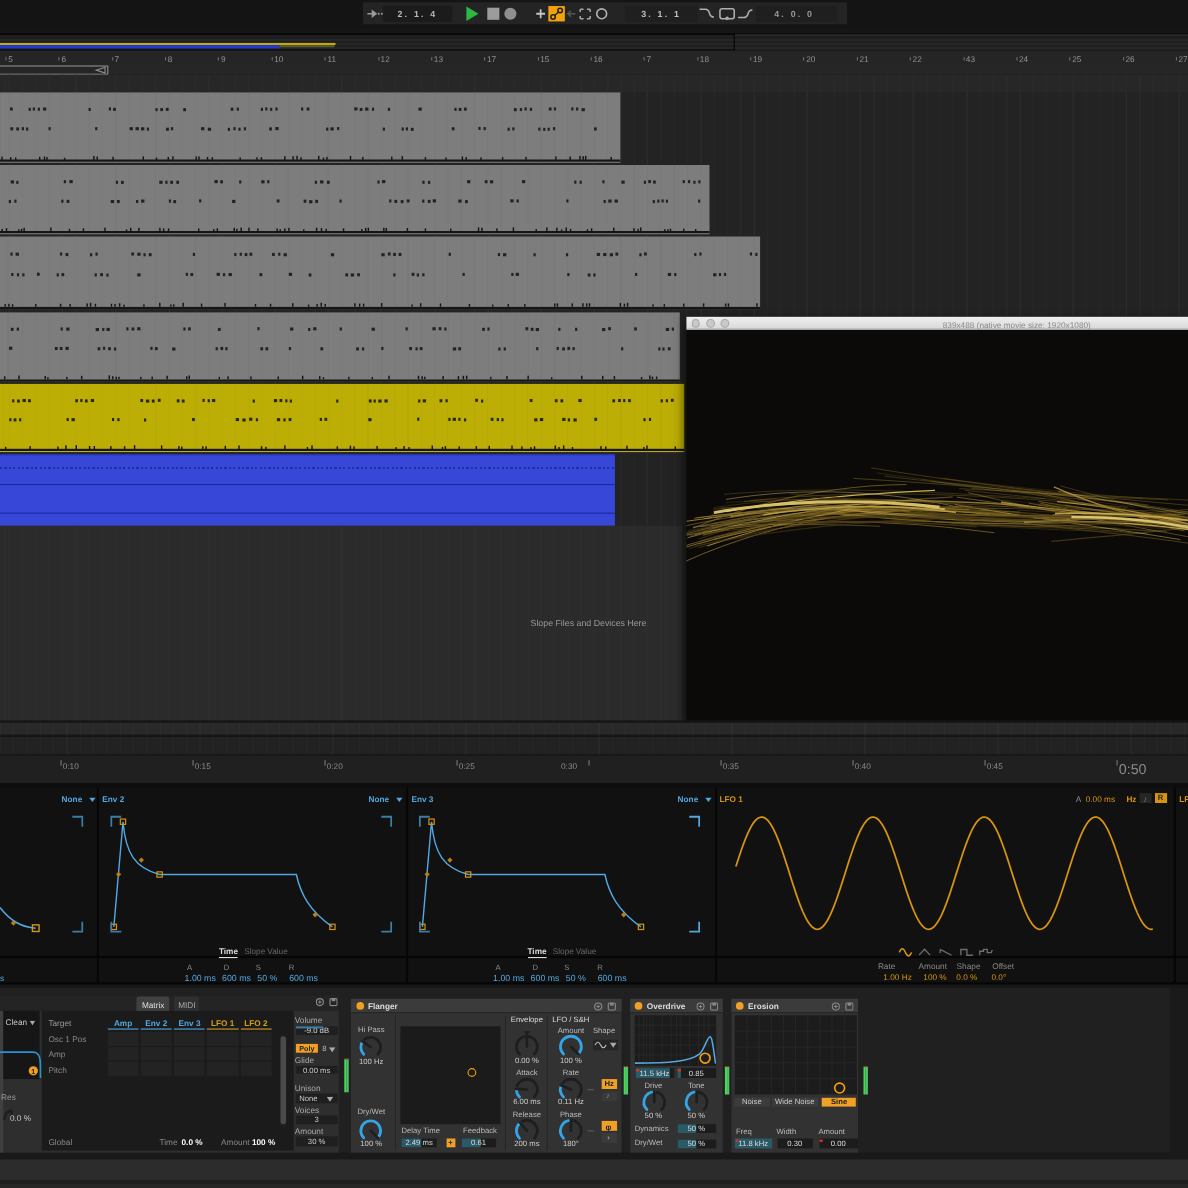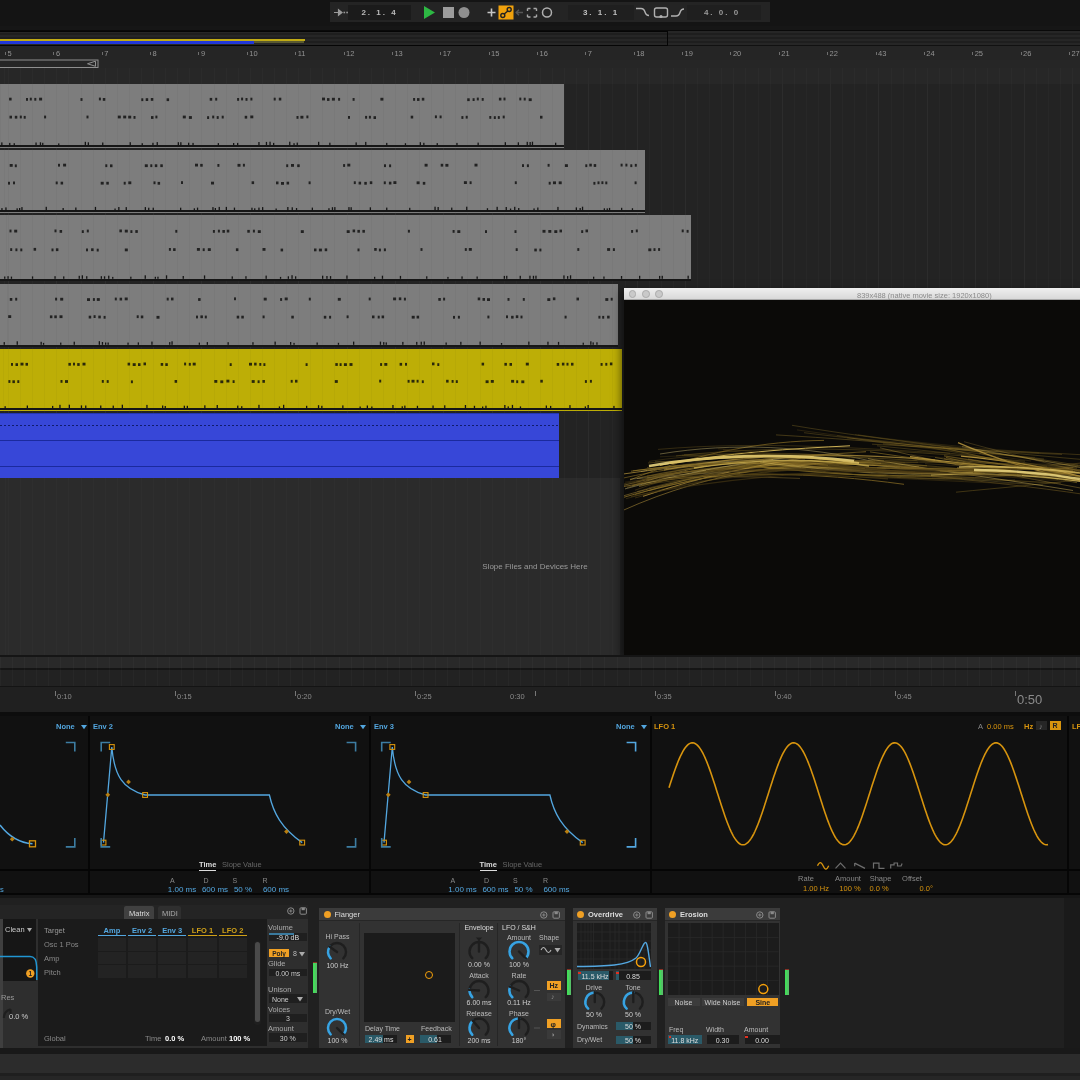--- a/index.html
+++ b/index.html
@@ -990,21 +990,21 @@
 <div class="t" style="left:503.5px;top:884.5px;width:40px;text-align:center;font-size:8px;color:#53a7e0">50 %</div>
 <div class="t" style="left:536.5px;top:884.5px;width:40px;text-align:center;font-size:8px;color:#53a7e0">600 ms</div>
 <div class="t" style="left:0px;top:884.5px;font-size:7.5px;color:#53a7e0">s</div>
 <div class="t" style="left:781px;top:873.5px;width:50px;text-align:center;font-size:7.5px;color:#888">Rate</div>
 <div class="t" style="left:823px;top:873.5px;width:50px;text-align:center;font-size:7.5px;color:#888">Amount</div>
 <div class="t" style="left:855.5px;top:873.5px;width:50px;text-align:center;font-size:7.5px;color:#888">Shape</div>
 <div class="t" style="left:887px;top:873.5px;width:50px;text-align:center;font-size:7.5px;color:#888">Offset</div>
 <div class="t" style="left:791px;top:884px;width:50px;text-align:center;font-size:7.5px;color:#d7940e">1.00 Hz</div>
 <div class="t" style="left:825px;top:884px;width:50px;text-align:center;font-size:7.5px;color:#d7940e">100 %</div>
 <div class="t" style="left:854px;top:884px;width:50px;text-align:center;font-size:7.5px;color:#d7940e">0.0 %</div>
-<div class="t" style="left:883px;top:884px;width:50px;text-align:right;font-size:7.5px;color:#d7940e">0.0°</div>
+<div class="t" style="left:883px;top:884px;width:50px;text-align:center;font-size:7.5px;color:#d7940e">0.0°</div>
 <div class="t" style="left:978px;top:721.5px;font-size:7.5px;color:#888">A</div>
 <div class="t" style="left:987px;top:721.5px;font-size:7.5px;color:#d7940e">0.00 ms</div>
 <div class="t" style="left:1024px;top:721.5px;font-size:7.5px;color:#d7940e;font-weight:bold">Hz</div>
 <div class="abs" style="left:1036px;top:720.5px;width:11px;height:9.5px;background:#262626"></div>
 <div class="t" style="left:1039px;top:721.5px;font-size:7.5px;color:#777">♪</div>
 <div class="abs" style="left:1050px;top:720.5px;width:11px;height:9.5px;background:#d7940e"></div>
 <div class="t" style="left:1052.5px;top:721.5px;font-size:7px;color:#222;font-weight:bold">R</div>
 <div class="abs" style="left:0;top:898px;width:1080px;height:150px;background:#202020"></div>
 <div class="abs" style="left:1064px;top:898px;width:16px;height:150px;background:#1a1a1a"></div>
 <div class="abs" style="left:0;top:905px;width:308px;height:14px;background:#242424"></div>
@@ -1104,21 +1104,21 @@
 <div class="abs" style="left:568.7px;top:970.0px;width:2.4px;height:25px;background:#55c167"></div>
 <div class="abs" style="left:658.5px;top:969px;width:4.6px;height:1.2px;background:#8a3226"></div>
 <div class="abs" style="left:658.5px;top:970.0px;width:2.2px;height:25px;background:#42dd58"></div>
 <div class="abs" style="left:660.7px;top:970.0px;width:2.4px;height:25px;background:#55c167"></div>
 <div class="abs" style="left:784.5px;top:969px;width:4.6px;height:1.2px;background:#8a3226"></div>
 <div class="abs" style="left:784.5px;top:970.0px;width:2.2px;height:25px;background:#42dd58"></div>
 <div class="abs" style="left:786.7px;top:970.0px;width:2.4px;height:25px;background:#55c167"></div>
 <div class="abs" style="left:319px;top:908px;width:246px;height:140px;background:#323232"></div>
 <div class="abs" style="left:319px;top:908px;width:246px;height:12.5px;background:#3b3b3b;border-bottom:1px solid #262626"></div>
 <div class="abs" style="left:323.5px;top:910.5px;width:7px;height:7px;border-radius:50%;background:#f0a024"></div>
-<div class="t" style="left:334.5px;top:910px;font-size:7.5px;color:#ddd;font-weight:normal">Flanger</div>
+<div class="t" style="left:334.5px;top:910px;font-size:7.5px;color:#ddd;font-weight:bold">Flanger</div>
 <svg class="abs" style="left:540px;top:910.5px" width="20" height="8" viewBox="0 0 20 8">
     <circle cx="3.8" cy="4" r="3.2" fill="none" stroke="#8a8a8a" stroke-width="1"></circle>
     <path d="M2.2 4 h3.2 M3.8 2.4 v3.2" stroke="#8a8a8a" stroke-width="0.9"></path>
     <rect x="13" y="0.8" width="6.4" height="6.4" rx="1" fill="none" stroke="#8a8a8a" stroke-width="1"></rect>
     <rect x="14.6" y="0.8" width="3.2" height="2.4" fill="#8a8a8a"></rect>
   </svg>
 <div class="abs" style="left:358.5px;top:923px;width:1px;height:123px;background:#262626"></div>
 <div class="abs" style="left:459px;top:923px;width:1px;height:123px;background:#262626"></div>
 <div class="abs" style="left:497px;top:923px;width:1px;height:123px;background:#262626"></div>
 <svg class="abs" style="left:319px;top:908px" width="246" height="140" viewBox="0 0 246 140">

